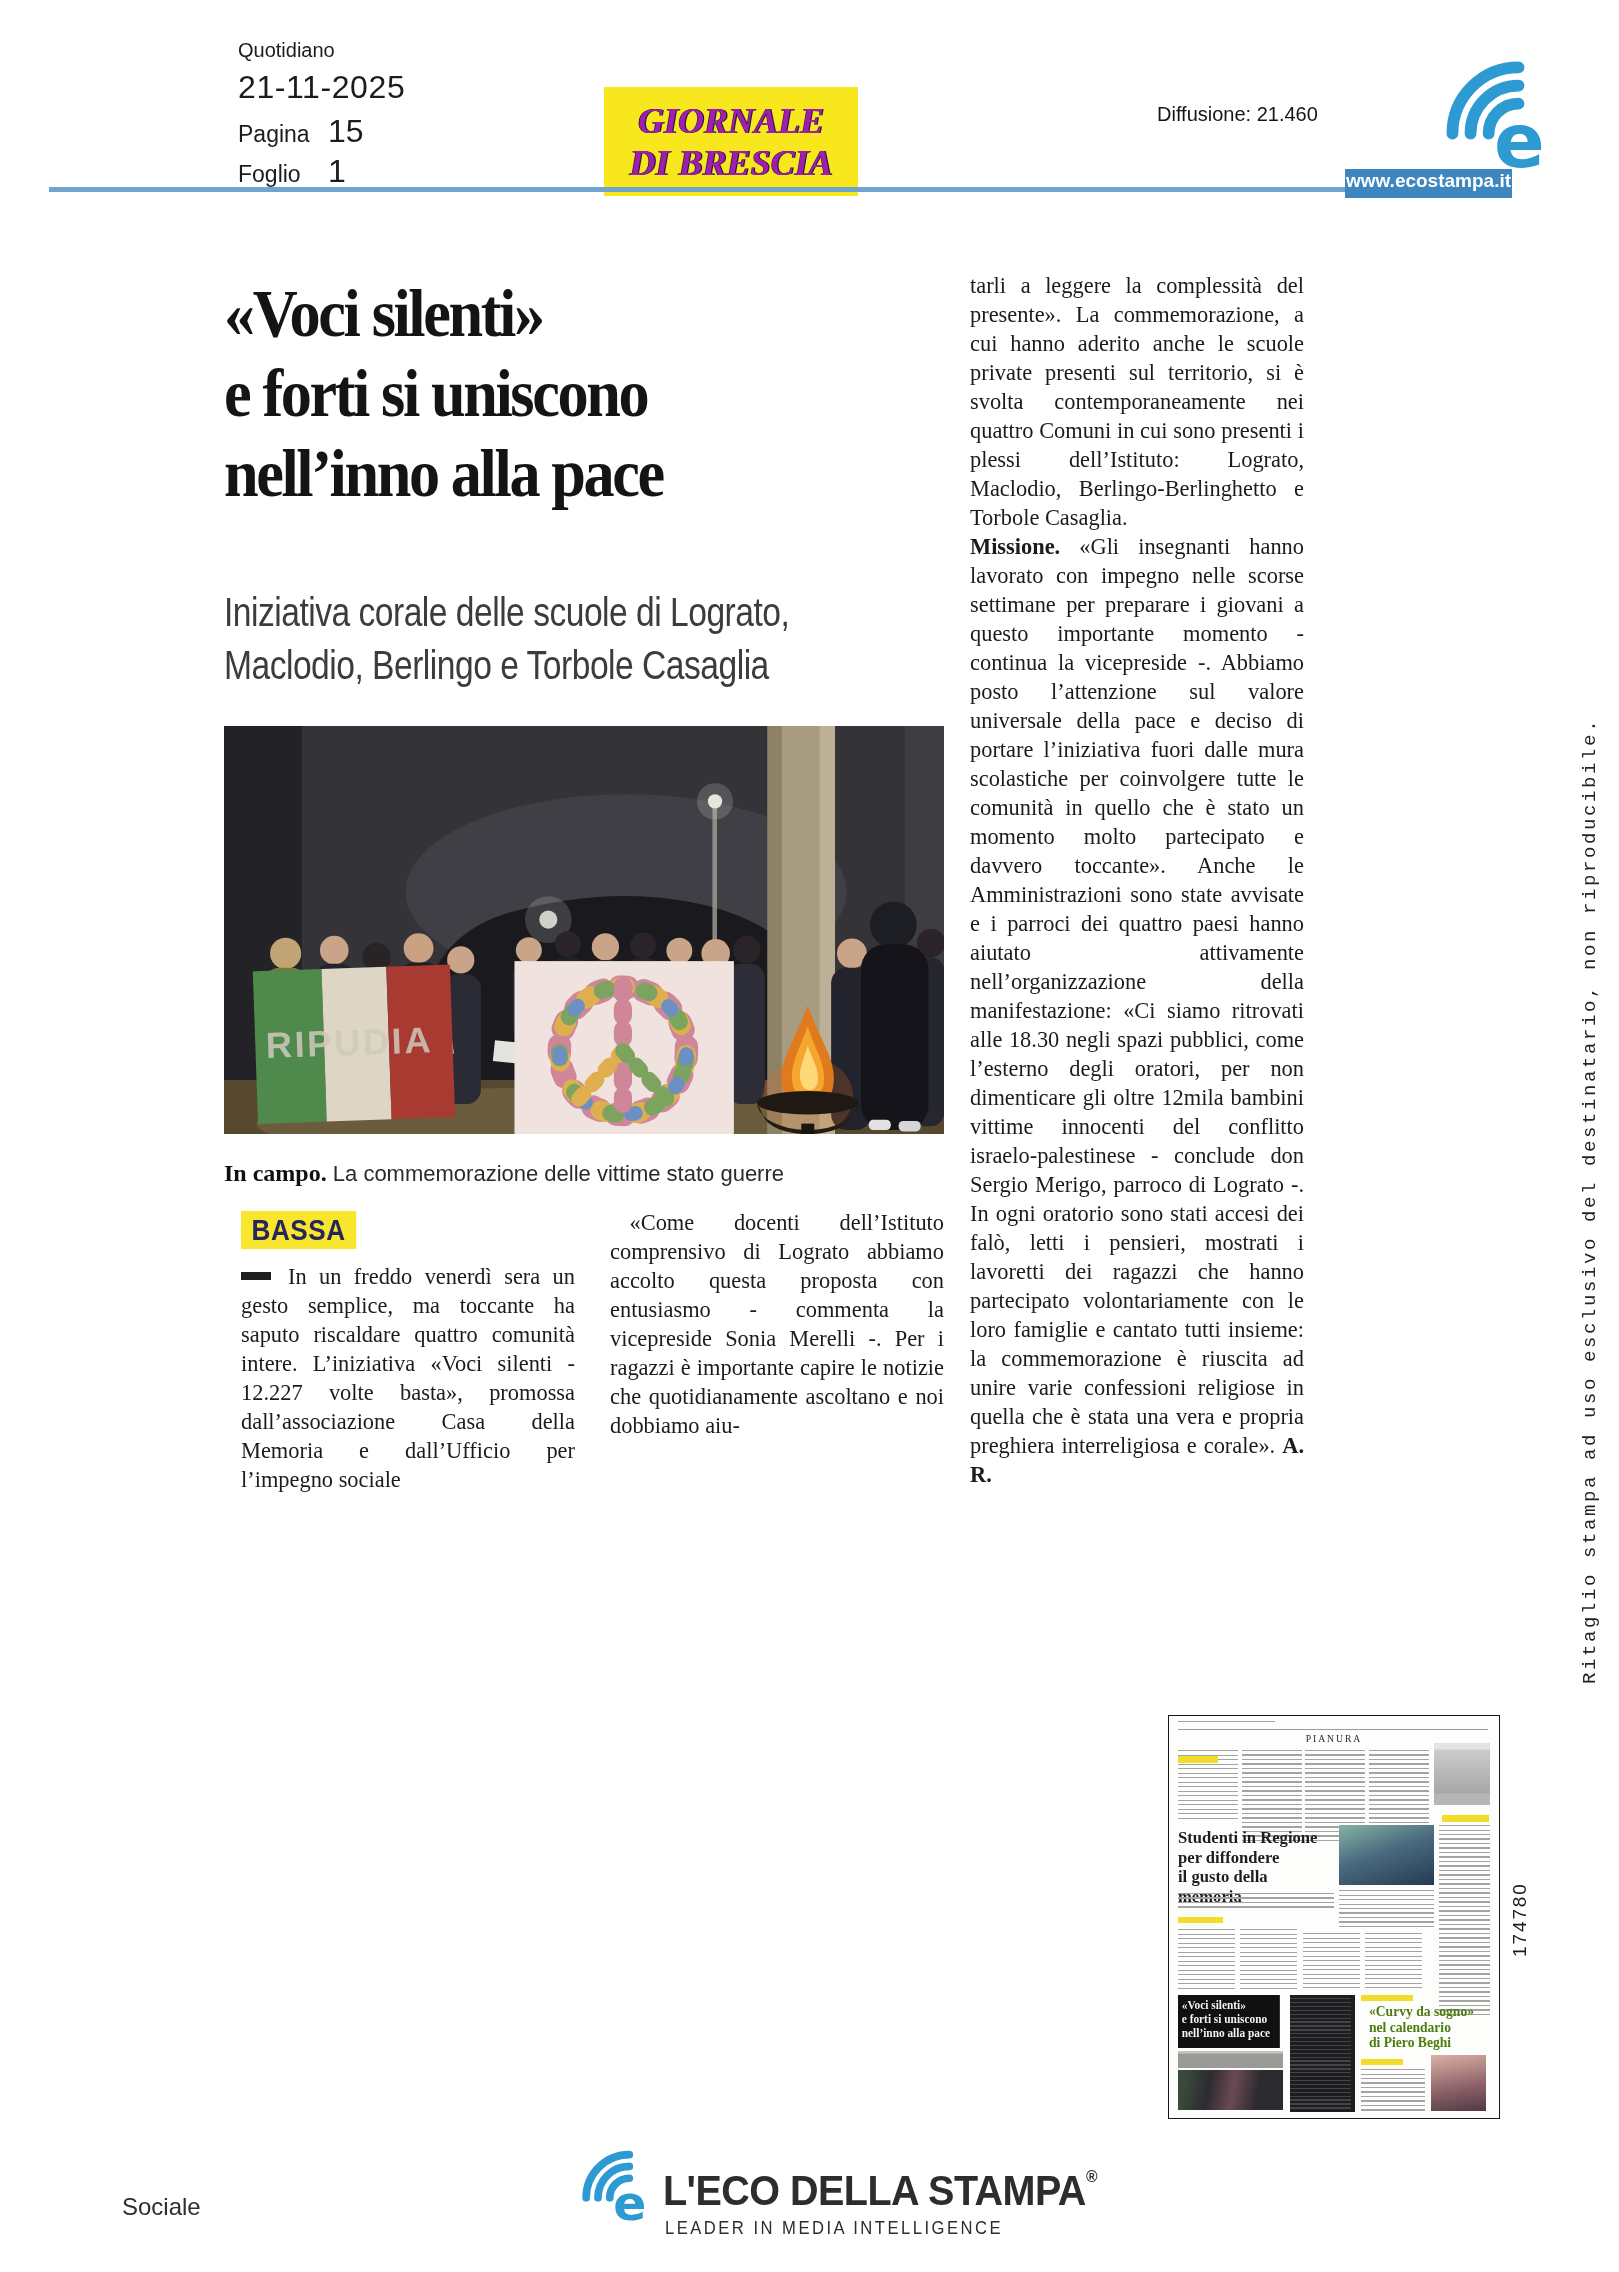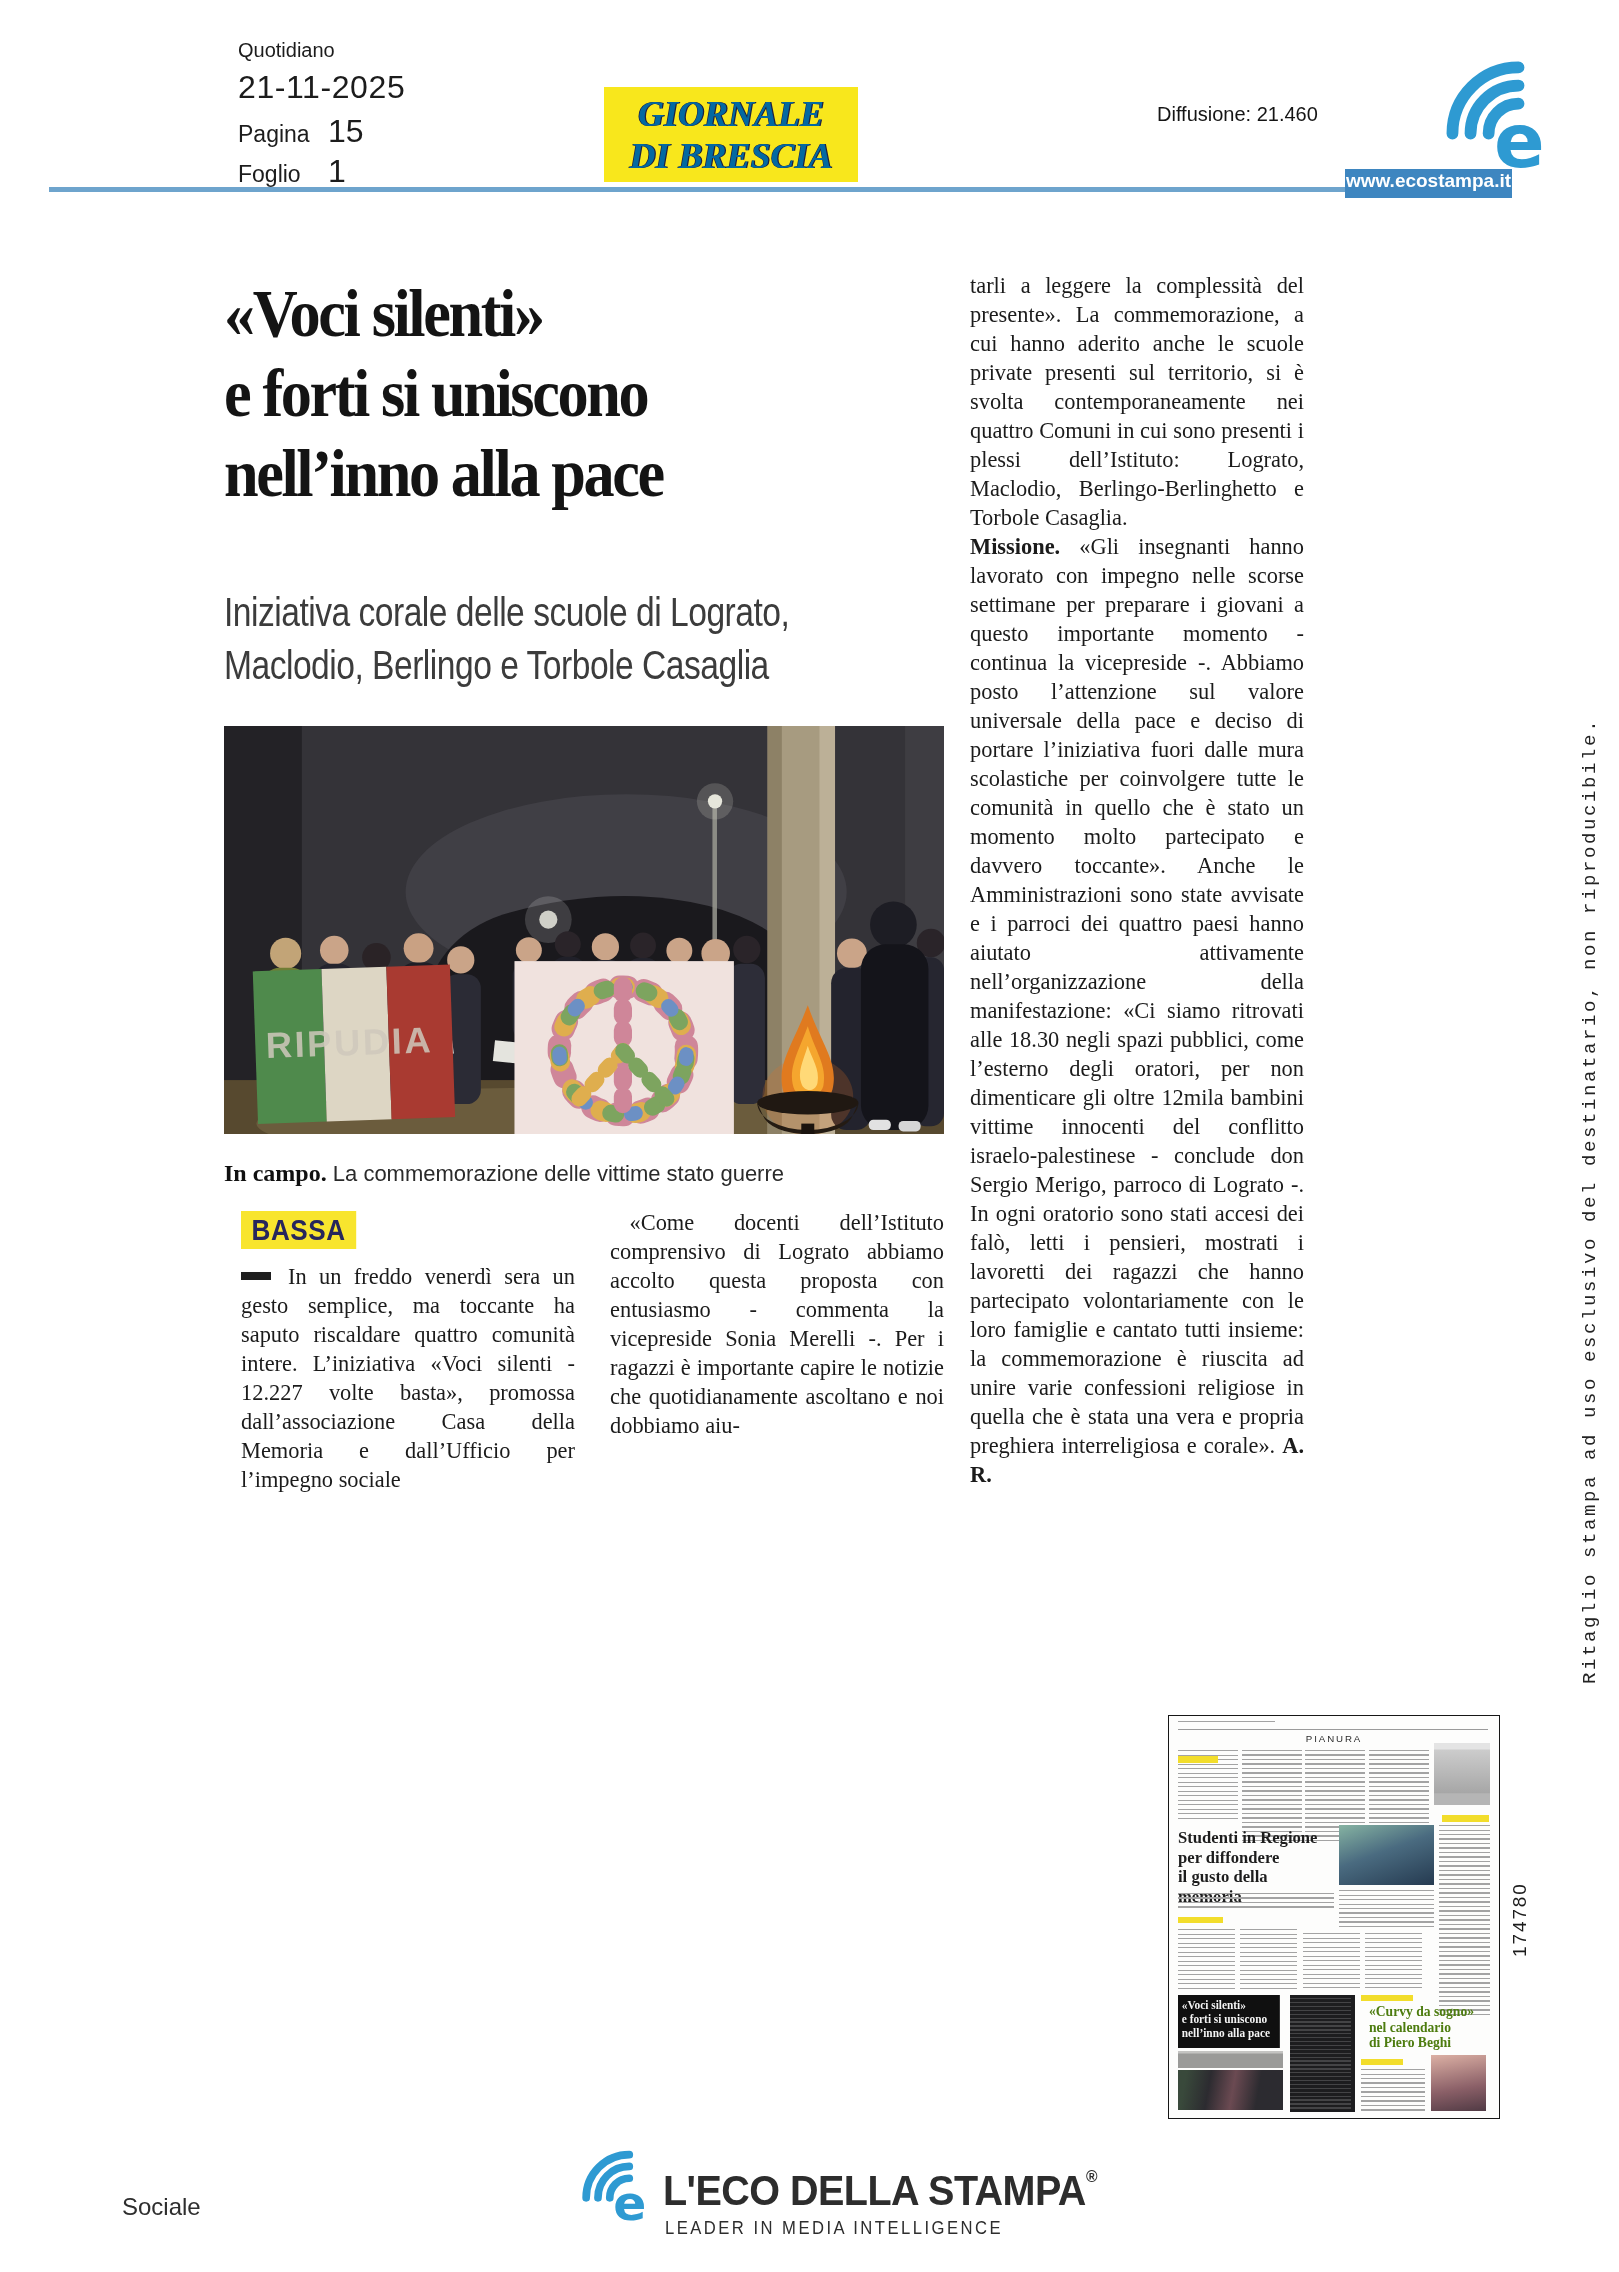--- a/index.html
+++ b/index.html
@@ -9,24 +9,24 @@
     font-family:"Liberation Sans", sans-serif; overflow:hidden; color:#1b1b1b;padding-left:31px;
   }
   
   .meta { position:absolute; left:238px; top:39px; color:#1c1c1c; }
   .meta-small { font-size:20px; margin-bottom:6.5px; }
   .meta-date { font-size:32px; margin-bottom:7.8px; letter-spacing:0.6px; }
   .meta-row { display:flex; align-items:baseline; margin-bottom:2.6px; }
   .meta-row .lbl { font-size:23px; width:90px; }
   .meta-row .val { font-size:32px; }
   .gdb-logo {
-    position:absolute; left:604px; top:87px; width:254px; height:95px;
+    position:absolute; left:604px; top:87px; width:254px; height:109px;
     background:#f8e71c; display:flex; flex-direction:column; justify-content:center; align-items:center;
     font-family:"Liberation Serif", serif; font-style:italic; font-weight:700;
-    font-size:36px; line-height:42px; color:#0369a1; letter-spacing:0px;
+    font-size:36px; line-height:42px; color:#a21caf; letter-spacing:0px;
     text-shadow:1.3px 0 0 #20203e, -0.6px 0 0 #20203e;
   }
   .diffusione { position:absolute; left:1157px; top:103px; font-size:20px; color:#151515; }
   .eco-top { position:absolute; left:1421px; top:58px; width:162px; height:118px; }
   .top-rule { position:absolute; left:49px; top:187px; width:1463px; height:5.2px; background:#6ea4cd; }
   .url-box {
     position:absolute; left:1345px; top:169px; width:167px; height:29px; background:#3e86c0;
     color:#ffffff; font-weight:700; font-size:19px; line-height:23.4px; text-align:center;
   }
   
@@ -72,21 +72,21 @@
   .v-code {
     position:absolute; left:1509px; top:1957px; width:110px;
     transform:rotate(-90deg); transform-origin:0 0;
     font-size:19px; letter-spacing:1.9px; color:#1c1c1c; white-space:nowrap;
   }
   
   .thumb {
     position:absolute; left:1168px; top:1715px; width:332px; height:404px;
     background:#fdfdfc; border:1.9px solid #161616;
   }
-  .thumb * { position:absolute; }
+  .thumb * { position:absolute;font-family:Liberation Serif, serif; }
   .ft  { background:repeating-linear-gradient(to bottom,#a3a3a3 0 1.3px, transparent 1.3px 4.5px); }
   .ftd { background:repeating-linear-gradient(to bottom,#7d7d7d 0 1.3px, transparent 1.3px 3.9px); }
   .ymark { background:#f2dd2b; }
   .t-rule { left:9px; top:13px; width:310px; height:1.3px; background:#9a9a9a; }
   .t-minibar { left:9px; top:5.2px; width:97px; height:3.9px; }
   .t-section { left:0; top:17px; width:100%; text-align:center; font-size:9.7px; letter-spacing:1.9px; color:#2b2b2b; }
   .t-h1 {
     left:9px; top:112px; width:160px; font-family:"Liberation Serif", serif; font-weight:700;
     font-size:17.5px; line-height:19.5px; color:#1d1d1d; white-space:pre-line; transform:scaleX(.95); transform-origin:left top;
   }

